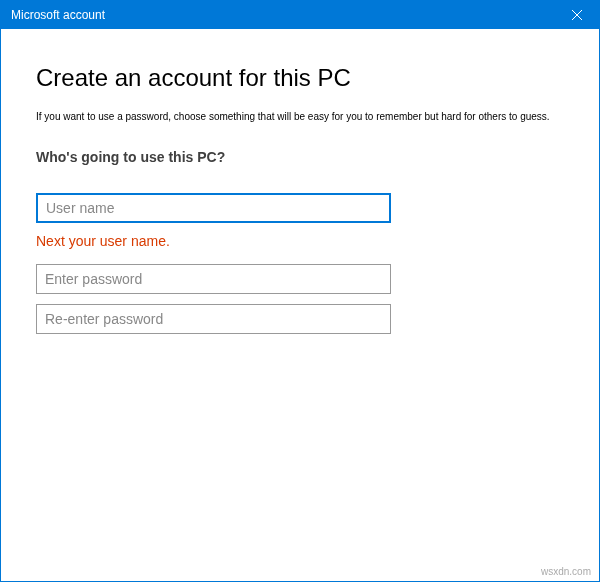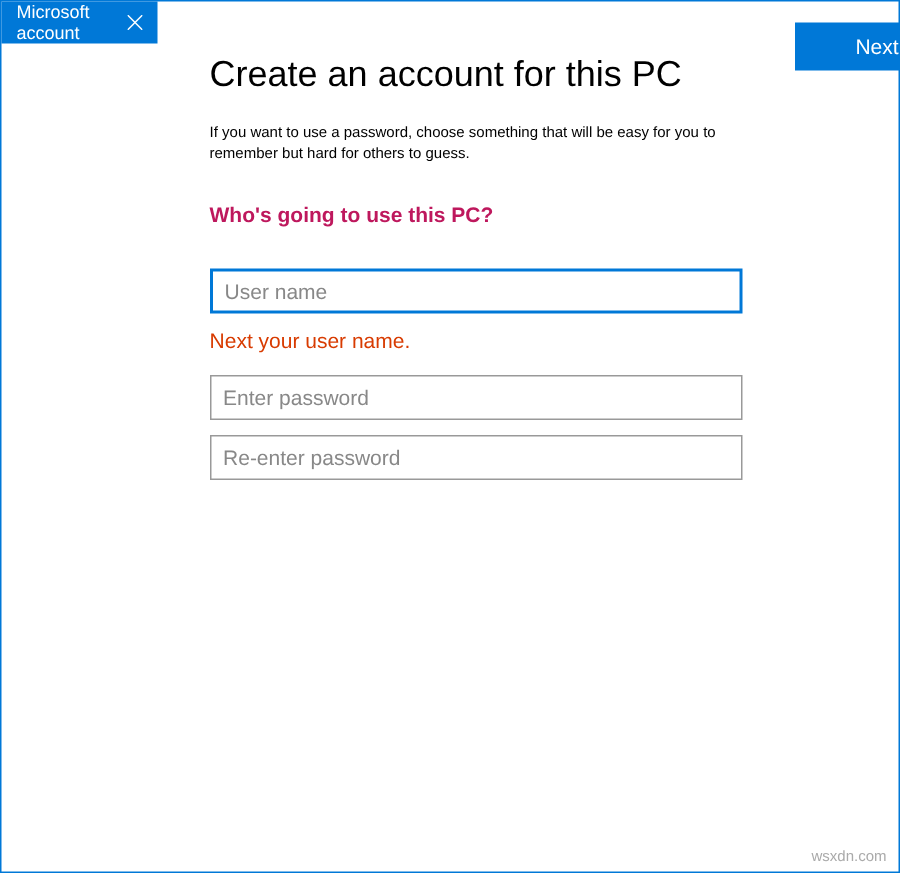--- a/index.html
+++ b/index.html
@@ -12,20 +12,21 @@
       background: #fff;
       width: 600px;
       height: 582px;
       overflow: hidden;
     }
     .window {
       width: 600px;
       height: 582px;
       border: 1px solid #0078d7;
       display: flex;
+      flex-direction: column;
       position: relative;
     }
     .titlebar {
       background: #0078d7;
       color: #fff;
       height: 28px;
       display: flex;
       align-items: center;
       justify-content: space-between;
       padding-left: 10px;
@@ -52,21 +53,21 @@
     }
     .desc {
       font-size: 10px;
       color: #000;
       line-height: 1.4;
       margin-bottom: 25px;
     }
     .section-label {
       font-size: 14px;
       font-weight: 600;
-      color: #be185d;
+      color: #404040;
       margin-bottom: 10px;
     }
     .input-wrap {
       width: 355px;
       margin-bottom: 10px;
     }
     .text-input {
       width: 100%;
       height: 30px;
       border: 1px solid #999;
@@ -149,19 +150,15 @@
     <div class="error-text">Next your user name.</div>
 
     <div class="input-wrap">
       <input type="password" class="text-input" placeholder="Enter password" style="">
     </div>
     <div class="input-wrap">
       <input type="password" class="text-input" placeholder="Re-enter password" style="">
     </div>
   </div>
 
-  <div class="footer">
-    <button class="btn btn-primary">Next</button>
-    <button class="btn btn-secondary">Back</button>
-  </div>
 
   <div class="watermark">wsxdn.com</div>
 </div>
 
 </body></html>

